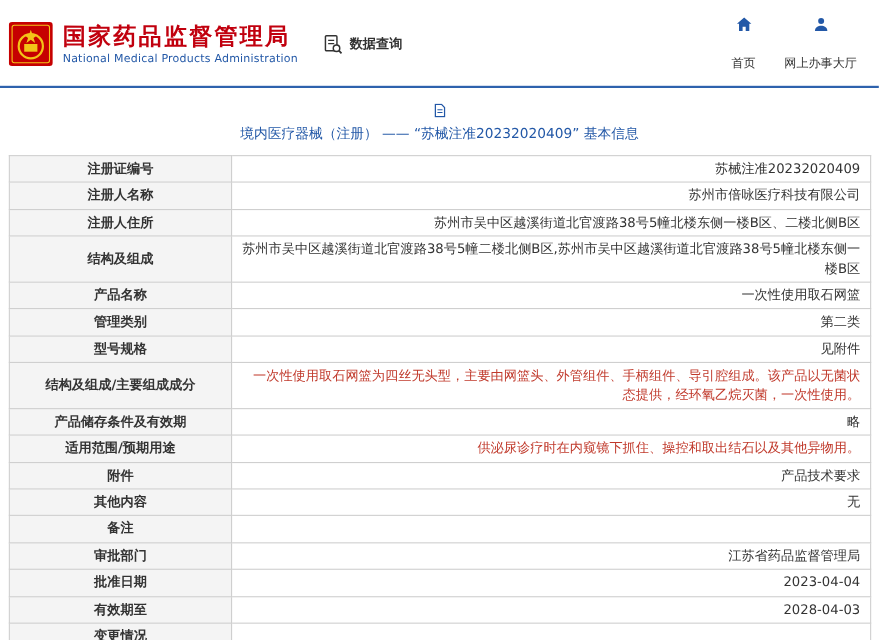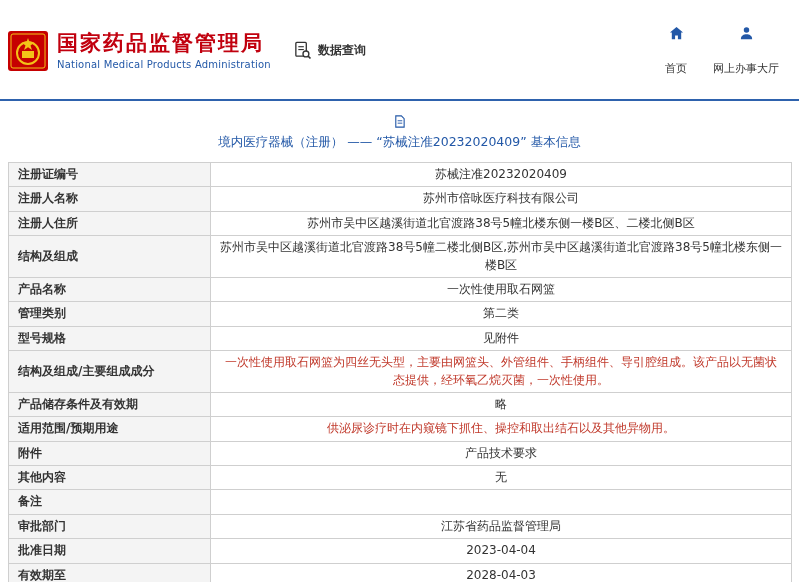--- a/index.html
+++ b/index.html
@@ -3,37 +3,37 @@
 <meta charset="utf-8">
 <style>
   * { margin:0; padding:0; box-sizing:border-box; }
   html,body { background:#fff; }
   body {
     width:799px; height:582px;
     font-family:"DejaVu Sans","Liberation Sans",sans-serif;
     color:#333; overflow:hidden;
   }
   
-  .header { display:flex; align-items:center; padding:12px 20px 10px 8px; height:99px; }
+  .header { display:flex; align-items:center; padding:12px 20px 10px 8px; height:78px; }
   .brand { display:flex; align-items:center; }
   .emblem { width:40px; height:40px; flex:0 0 auto; }
   .brand-text { margin-left:9px; }
   .org-cn { font-size:21px; font-weight:bold; color:#c1000e; letter-spacing:2px; line-height:1.15; }
   .org-en { font-size:10px; color:#2358a7; margin-top:3px; letter-spacing:.2px; }
   .section-title { display:flex; align-items:center; gap:6px; margin-left:22px; font-size:12px; font-weight:bold; color:#333; cursor:pointer; }
   .top-nav { margin-left:auto; display:flex; gap:26px; }
   .nav-item { display:flex; flex-direction:column; align-items:center; gap:20px; font-size:11px; color:#333; text-decoration:none; cursor:pointer; }
   
   .divider { height:2px; background:#2e62ad; }
   .breadcrumb { display:flex; align-items:center; gap:6px; margin:14px 8px 11px; font-size:12.5px; color:#2358a7;flex-direction:column; }
   
   table.info { width:784px; margin:0 8px; border-collapse:collapse; table-layout:fixed; font-size:12px; }
   .info th, .info td { border:1px solid #cfcfcf; padding:3px 9px; height:22px; line-height:1.45; vertical-align:middle; }
-  .info th { width:202px; background:#f4f4f4; text-align:left; font-weight:bold; color:#333; }
-  .info td { text-align:center; color:#333; word-break:break-all; }
+  .info th { width:202px; background:#f4f4f4; text-align:center; font-weight:bold; color:#333; }
+  .info td { text-align:right; color:#333; word-break:break-all; }
   .info td.hl { color:#c0392b; }
 </style>
 </head>
 <body>
 
 <header class="header">
   <div class="brand">
     <span class="emblem">
       <svg viewBox="0 0 40 40" width="40" height="40" aria-hidden="true">
         <rect width="40" height="40" rx="3" fill="#c60001"></rect>

